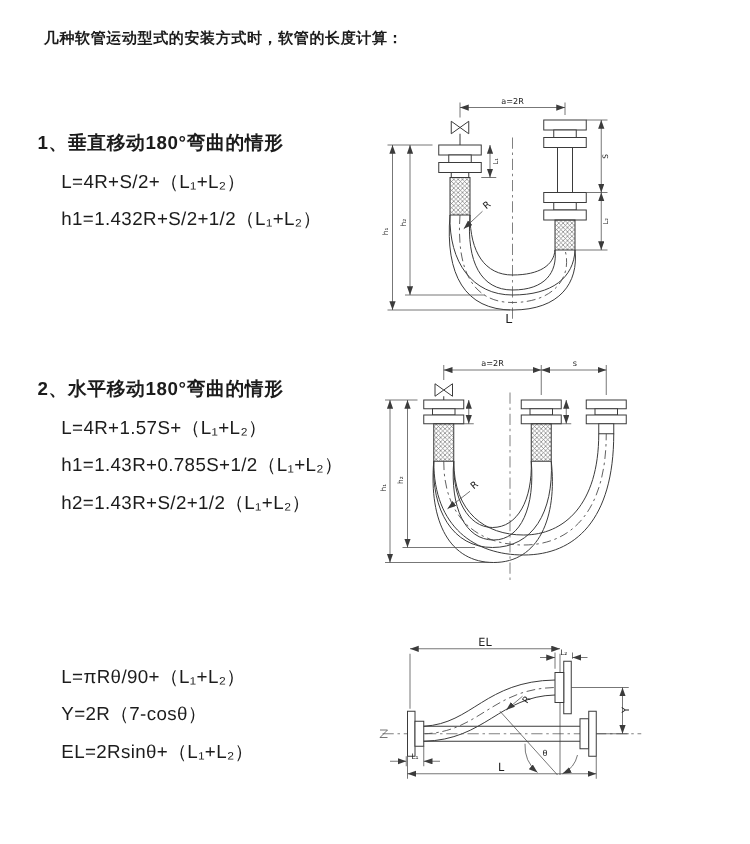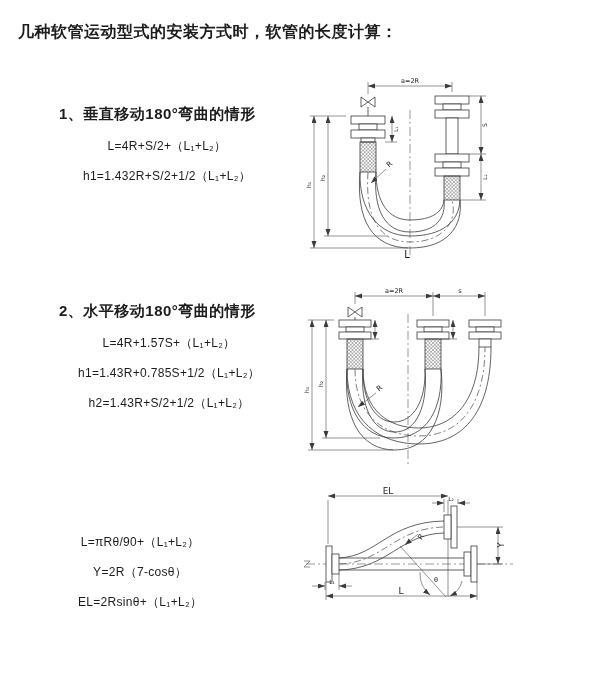--- a/index.html
+++ b/index.html
@@ -1,25 +1,25 @@
 <!DOCTYPE html>
 <html><head>
 <meta charset="utf-8">
 <style>
   html,body{margin:0;padding:0;}
   body{width:600px;height:675px;background:#ffffff;position:relative;overflow:hidden;
        font-family:"Liberation Sans","DejaVu Sans",sans-serif;color:#1c1c1c;}
-  .page-title{position:absolute;left:18px;top:22px;font-size:16px;font-weight:bold;letter-spacing:.5px;}
-  .section{position:absolute;left:59px;}
+  .page-title{position:absolute;left:35px;top:22px;font-size:12px;font-weight:bold;letter-spacing:.5px;}
+  .section{position:absolute;left:30px;}
   .sec-heading{font-size:15px;font-weight:bold;letter-spacing:.5px;}
   .formulas{margin-top:7px;padding-left:19px;}
-  .formula{font-size:12px;line-height:30px;white-space:nowrap;letter-spacing:.3px;text-align:center;}
+  .formula{font-size:15px;line-height:30px;white-space:nowrap;letter-spacing:.3px;}
   #sec1{top:105px;} #sec2{top:302px;} #sec3{top:520px;}
   .diag{position:absolute;text-align:right;}
-  #d1{left:300px;top:70px;} #d2{left:300px;top:280px;} #d3{left:298px;top:484px;}
+  #d1{left:300px;top:70px;} #d2{left:300px;top:280px;} #d3{left:298px;top:507px;}
   svg{display:block;}
   .ln{stroke:#3b3b3b;stroke-width:0.8;fill:none;}
   .thin{stroke:#4a4a4a;stroke-width:0.6;fill:none;}
   .cl{stroke:#555;stroke-width:0.6;fill:none;stroke-dasharray:9 3 2 3;}
   .hd{stroke:#4a4a4a;stroke-width:0.7;fill:none;stroke-dasharray:7 3 2 3;}
   .fit{stroke:#3b3b3b;stroke-width:0.8;fill:#ffffff;}
   .braid{stroke:#3b3b3b;stroke-width:0.8;fill:url(#br);}
   .dtx{fill:#1c1c1c;font-family:"DejaVu Sans","Liberation Sans",sans-serif;}
 </style>
 </head>

